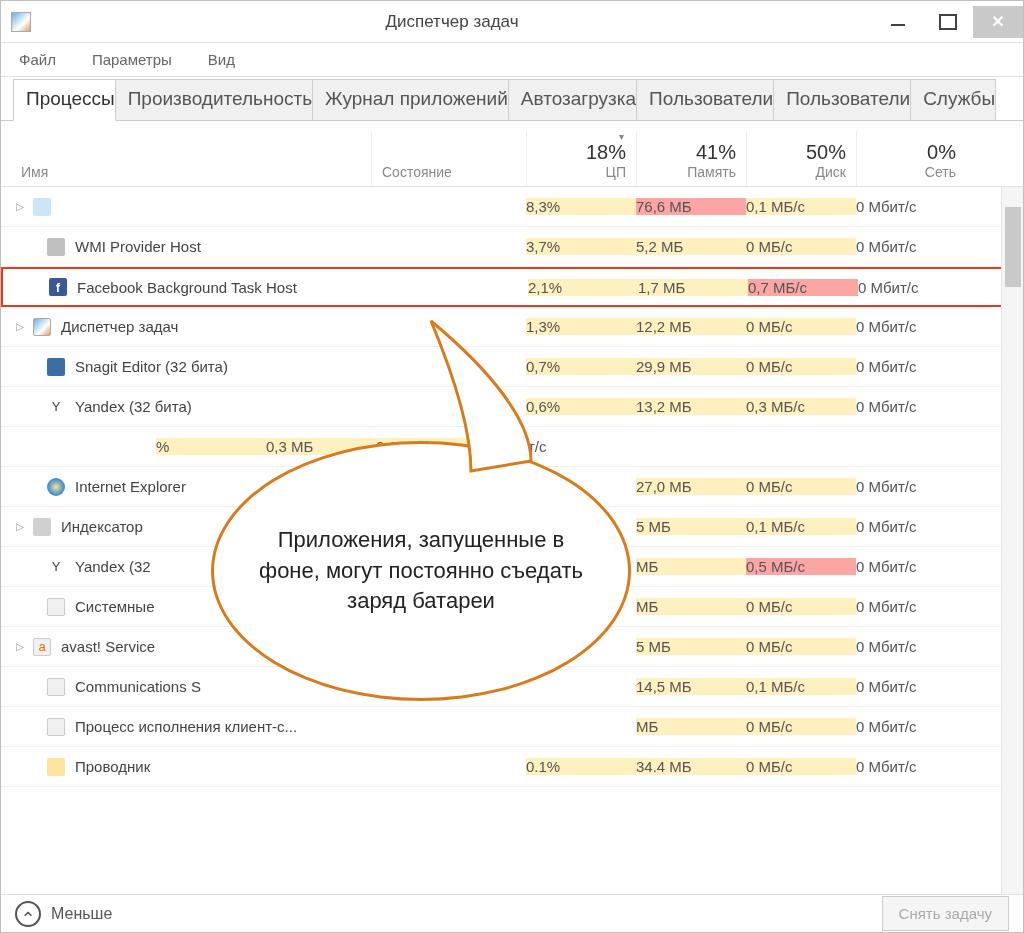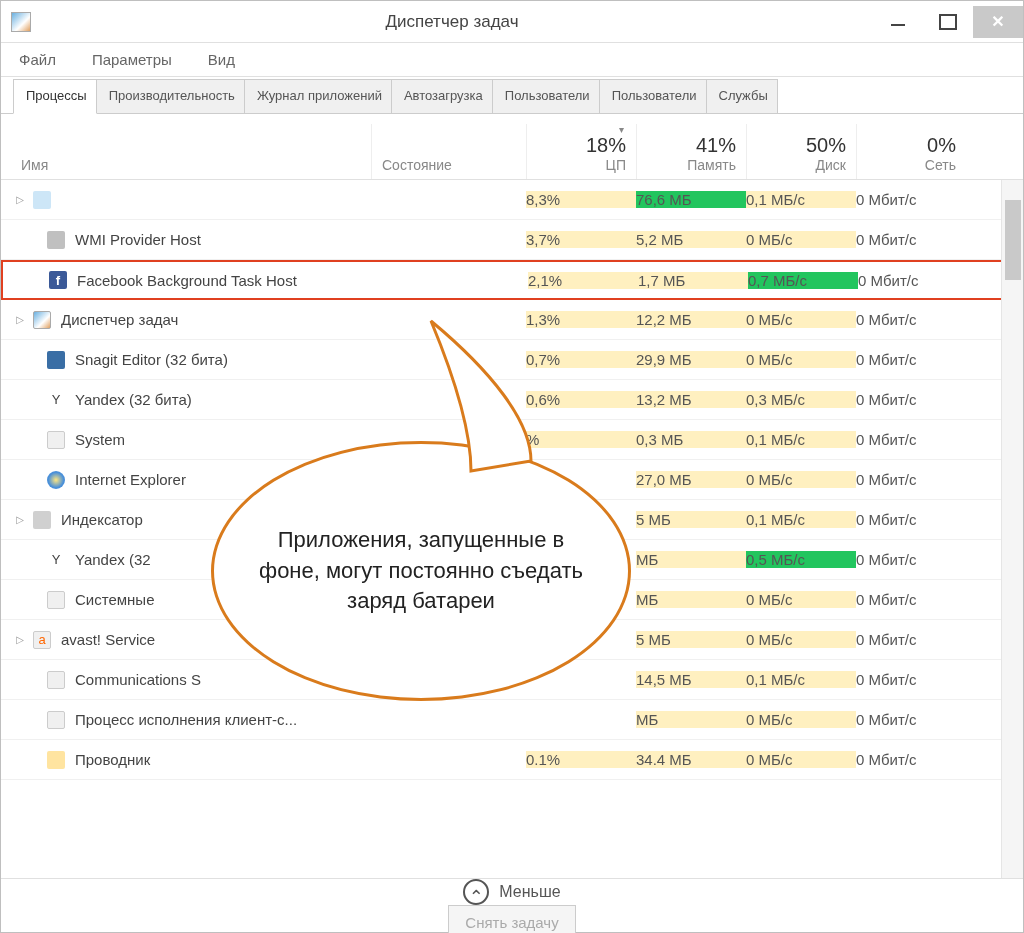--- a/index.html
+++ b/index.html
@@ -16,21 +16,21 @@
 .tb-min::after { content: ""; display: block; width: 14px; height: 2px; background: #444; margin-top: 6px; }
 .tb-max::after { content: ""; display: block; width: 14px; height: 12px; border: 2px solid #444; }
 .tb-close::after { content: "✕"; }
 
 
 .menubar { height: 34px; display: flex; align-items: center; gap: 16px; padding: 0 8px; border-bottom: 1px solid #e0e0e0; }
 .menu-item { padding: 4px 10px; color: #666; cursor: pointer; font-size: 15px; }
 
 
 .tabs { display: flex; padding: 2px 4px 0 12px; background: #fff; }
-.tab { padding: 8px 9px 10px 12px; border: 1px solid #ccc; border-bottom: none; background: #f0f0f0; color: #555; cursor: pointer; font-size: 13px; margin-right: -1px; }
+.tab { padding: 8px 0 10px 12px; border: 1px solid #ccc; border-bottom: none; background: #f0f0f0; color: #555; cursor: pointer; font-size: 19px; margin-right: -1px; text-align: center; }
 .tab.active { background: #fff; border-bottom: 1px solid #fff; position: relative; z-index: 2; color: #333; }
 .tabs-underline { border-bottom: 1px solid #ccc; margin-top: -1px; }
 
 
 .thead { display: flex; height: 56px; border-bottom: 1px solid #e0e0e0; position: relative; margin-top: 10px; }
 .th { display: flex; flex-direction: column; justify-content: flex-end; padding: 6px 10px 6px 10px; color: #888; font-size: 15px; border-left: 1px solid #eee; }
 .th-name { width: 370px; border-left: none; padding-left: 20px; }
 .th-state { width: 155px; }
 .th-num { width: 110px; align-items: flex-end; text-align: right; }
 .th-pct { color: #333; font-size: 20px; }
@@ -54,29 +54,29 @@
 .ic-snag { background: #3a6ea5; }
 .ic-yx { background: #fff; }
 .ic-sys { background: #f0f0f0; border: 1px solid #ccc; }
 .ic-ie { background: radial-gradient(circle,#ffe680 0%,#4a90d9 60%); border-radius: 50%; }
 .ic-idx { background: #d0d0d0; }
 .ic-av { background: #f0f0f0; border: 1px solid #ccc; color: #f60; }
 .ic-folder { background: #ffe4a0; }
 
 
 .hot1 { background: #fff0c0; }
-.hot2 { background: #22c55e; }
+.hot2 { background: #fca5a5; }
 .highlight-row { border: 2px solid #e04020; }
 
 
 .scrollbar { position: absolute; right: 0; top: 0; bottom: 0; width: 22px; background: #f5f5f5; border-left: 1px solid #e5e5e5; }
 .scroll-thumb { background: #c9c9c9; width: 16px; margin: 20px auto 0 auto; height: 80px; border-radius: 0; }
 
 
-.footer { height: 54px; border-top: 1px solid #e0e0e0; display: flex; align-items: center; padding: 0 14px; justify-content: space-between; flex-direction: column; }
+.footer { height: 38px; border-top: 1px solid #e0e0e0; display: flex; align-items: center; padding: 0 14px; justify-content: space-between; }
 .fewer { display: flex; align-items: center; gap: 10px; color: #555; cursor: pointer; font-size: 16px; }
 .circle-up { width: 26px; height: 26px; border: 2px solid #555; border-radius: 50%; display: flex; align-items: center; justify-content: center; }
 .circle-up::before { content: "⌃"; font-size: 18px; line-height: 0; position: relative; top: 5px; }
 .end-task { padding: 8px 16px; border: 1px solid #ccc; background: #f5f5f5; color: #aaa; font-size: 15px; }
 
 
 .callout { position: absolute; left: 210px; top: 440px; width: 420px; height: 280px; pointer-events: none; }
 .callout-bubble { width: 420px; height: 260px; background: #fff; border: 3px solid #d97b1c; border-radius: 50% / 50%; display: flex; align-items: center; justify-content: center; padding: 40px; text-align: center; font-size: 22px; line-height: 1.4; color: #222; }
 .callout svg { position: absolute; top: -130px; left: 0; width: 440px; height: 420px; }
 </style>
@@ -210,26 +210,20 @@
           <span class="icon ic-yx">Y</span>
           <span>Yandex (32 бита)</span>
         </div>
         <div class="cell-state"></div>
         <div class="cell-num hot1">0,6%</div>
         <div class="cell-num hot1">13,2 МБ</div>
         <div class="cell-num hot1">0,3 МБ/с</div>
         <div class="cell-num">0 Мбит/с</div>
       </div>
       <div class="row">
-        <div class="cell-name">
-          <span class="expander"></span>
-          <span style="width: 14px; display: inline-block;"></span>
-          <span class="icon ic-sys"></span>
-          <span>System</span>
-        </div>
         <div class="cell-state"></div>
         <div class="cell-num hot1">%</div>
         <div class="cell-num hot1">0,3 МБ</div>
         <div class="cell-num hot1">0,1 МБ/с</div>
         <div class="cell-num">0 Мбит/с</div>
       </div>
       <div class="row">
         <div class="cell-name">
           <span class="expander"></span>
           <span style="width: 14px; display: inline-block;"></span>

